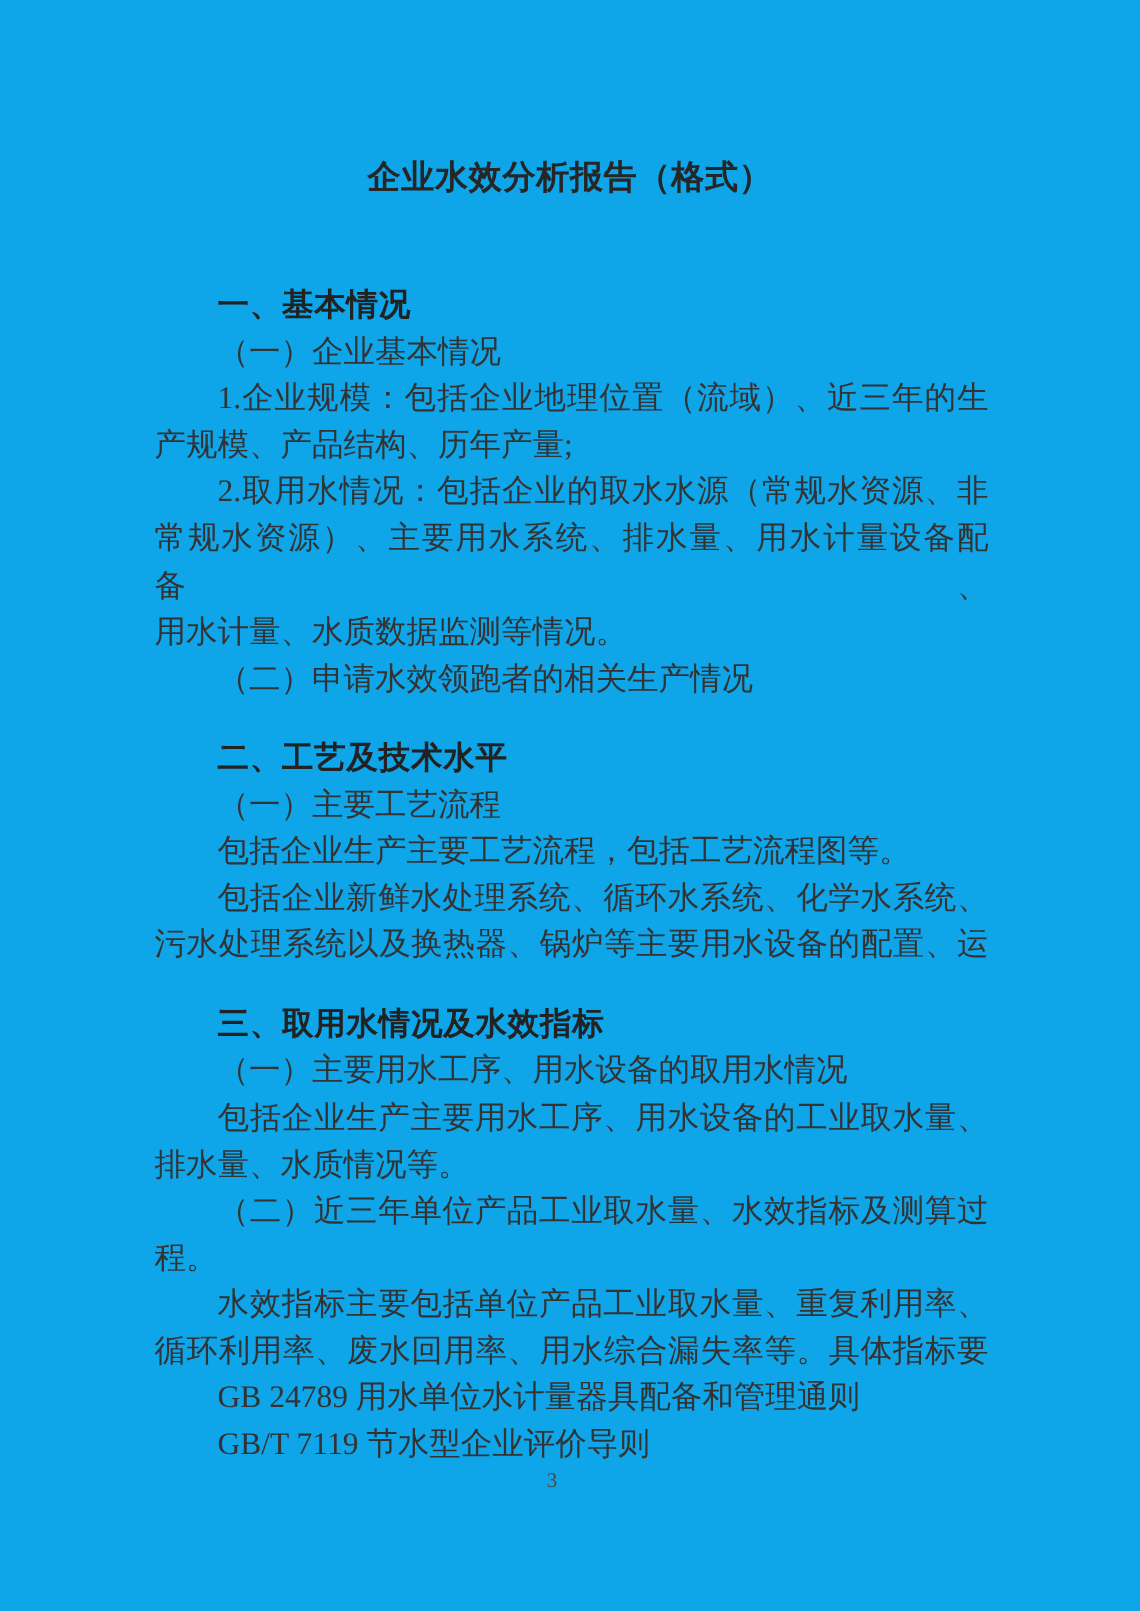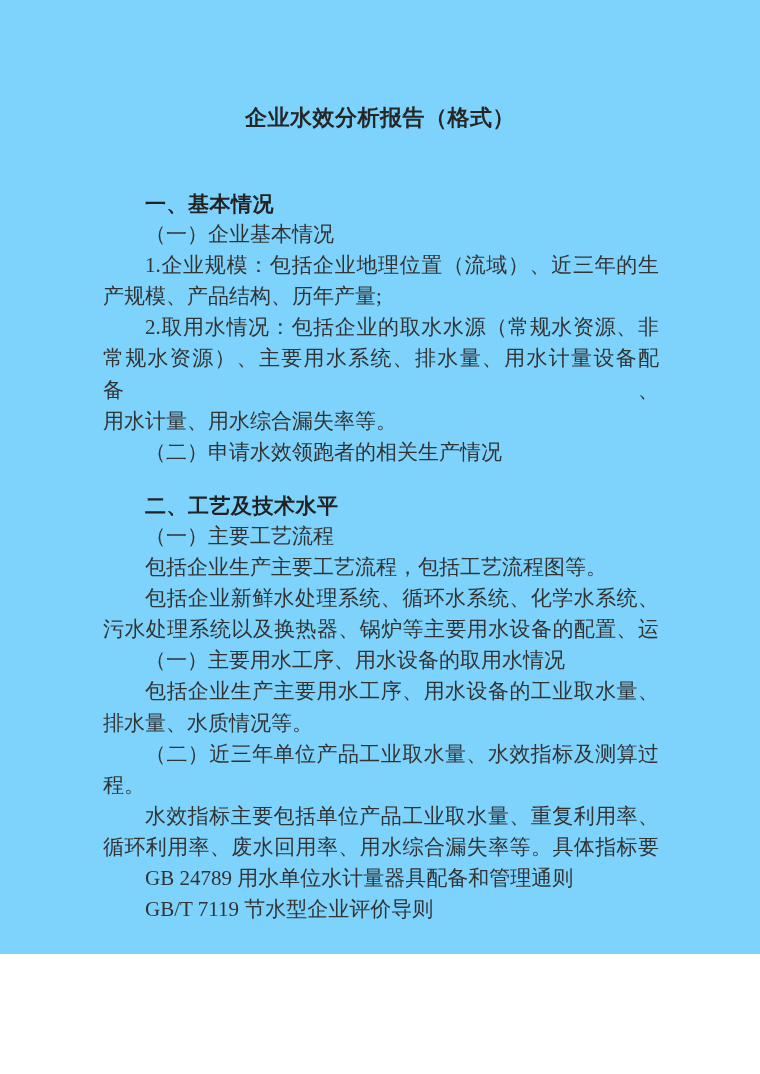--- a/index.html
+++ b/index.html
@@ -1,20 +1,20 @@
 <!DOCTYPE html>
 <html><head>
 <meta charset="utf-8">
 <style>
   html, body { margin: 0; padding: 0; background: #ffffff; }
   .page {
     position: relative;
     width: 760px;
-    height: 954px;
-    background: #7dd3fc;
+    height: 1074px;
+    background: #0ea5e9;
     overflow: hidden;
     font-family: "Liberation Serif", "DejaVu Serif", serif;
     color: #333333;
   }
   .doc-title {
     position: absolute;
     top: 103px;
     left: 0;
     width: 760px;
     text-align: center;
@@ -57,27 +57,28 @@
 <div class="page">
   <div class="doc-title">企业水效分析报告（格式）</div>
 
   <div class="lines">
     <div class="ln hd ind">一、基本情况</div>
     <div class="ln ind">（一）企业基本情况</div>
     <div class="ln ind jf">1.企业规模：包括企业地理位置（流域）、近三年的生</div>
     <div class="ln">产规模、产品结构、历年产量;</div>
     <div class="ln ind jf">2.取用水情况：包括企业的取水水源（常规水资源、非</div>
     <div class="ln jf">常规水资源）、主要用水系统、排水量、用水计量设备配备、</div>
-    <div class="ln">用水计量、用水综合漏失率等。</div>
+    <div class="ln">用水计量、水质数据监测等情况。</div>
     <div class="ln ind">（二）申请水效领跑者的相关生产情况</div>
     <div class="ln hd ind">二、工艺及技术水平</div>
     <div class="ln ind">（一）主要工艺流程</div>
     <div class="ln ind">包括企业生产主要工艺流程，包括工艺流程图等。</div>
     <div class="ln ind jf">包括企业新鲜水处理系统、循环水系统、化学水系统、</div>
     <div class="ln jf">污水处理系统以及换热器、锅炉等主要用水设备的配置、运</div>
+    <div class="ln hd ind">三、取用水情况及水效指标</div>
     <div class="ln ind">（一）主要用水工序、用水设备的取用水情况</div>
     <div class="ln ind jf">包括企业生产主要用水工序、用水设备的工业取水量、</div>
     <div class="ln">排水量、水质情况等。</div>
     <div class="ln ind jf">（二）近三年单位产品工业取水量、水效指标及测算过</div>
     <div class="ln">程。</div>
     <div class="ln ind jf">水效指标主要包括单位产品工业取水量、重复利用率、</div>
     <div class="ln jf">循环利用率、废水回用率、用水综合漏失率等。具体指标要</div>
     <div class="ln ind">GB 24789  用水单位水计量器具配备和管理通则</div>
     <div class="ln ind">GB/T 7119 节水型企业评价导则</div>
   </div>

